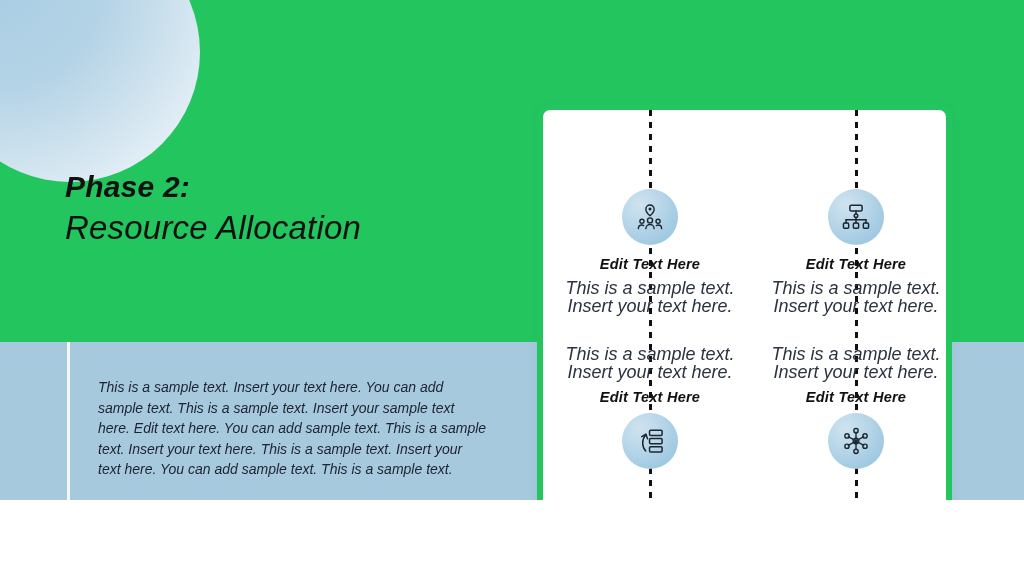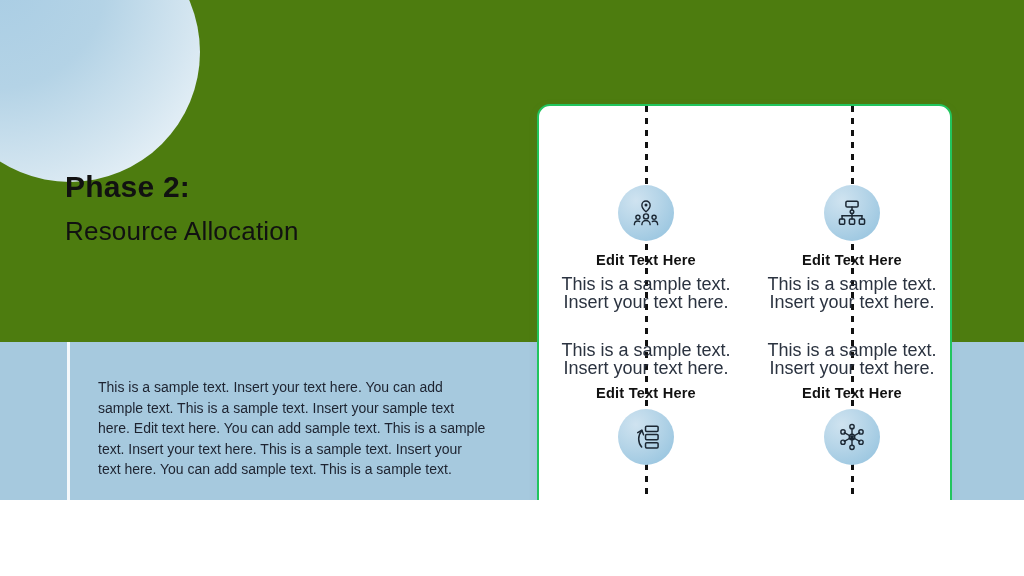--- a/index.html
+++ b/index.html
@@ -8,21 +8,22 @@
     background: #ffffff;
   }
   body {
     font-family: "Liberation Sans", sans-serif;
   }
   .slide {
     position: relative;
     width: 1024px;
     height: 500px;
     overflow: hidden;
-    background: #4d7c0f;
+    background: #22c55e;
+    font-style: italic;
   }
 
   
   .deco-circle {
     position: absolute;
     left: -60px;
     top: -78px;
     width: 260px;
     height: 260px;
     border-radius: 50%;
@@ -55,26 +56,26 @@
     width: 430px;
   }
   .title-line1 {
     font-size: 30px;
     font-weight: bold;
     color: #111111;
     letter-spacing: 0.2px;
     line-height: 1.24;
   }
   .title-line2 {
-    font-size: 26px;
+    font-size: 33px;
     font-weight: normal;
     color: #111111;
     letter-spacing: 0.2px;
     line-height: 1.24;
-    margin-top: 10px;
+    margin-top: 3px;
   }
 
   
   .body-text {
     position: absolute;
     left: 98px;
     top: 377px;
     width: 390px;
     font-size: 14px;
     line-height: 20.6px;
@@ -82,21 +83,21 @@
   }
 
   
   .panel {
     position: absolute;
     left: 537px;
     top: 104px;
     width: 415px;
     height: 436px;
     background: #ffffff;
-    border: 2px solid #22c55e;
+    border: 6px solid #22c55e;
     border-radius: 13px;
     box-sizing: border-box;
     box-shadow: 0 3px 10px rgba(90,130,160,0.10);
     overflow: hidden;
   }
 
   
   .dash-line {
     position: absolute;
     width: 3px;

